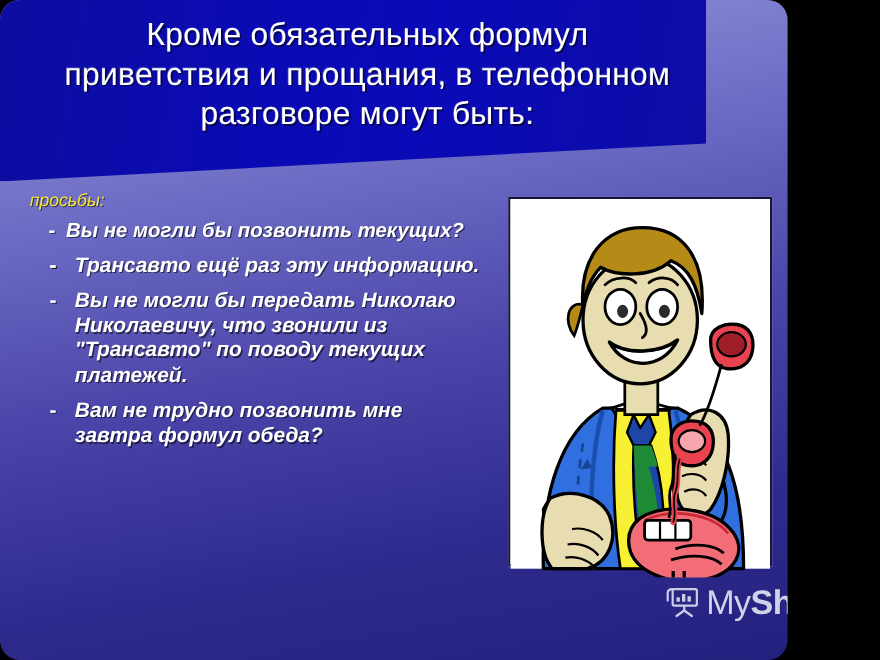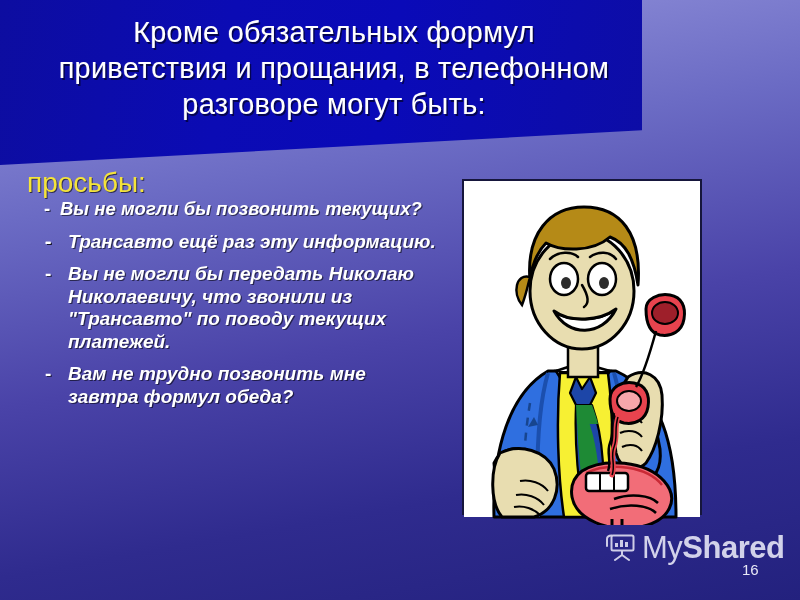--- a/index.html
+++ b/index.html
@@ -2,26 +2,27 @@
 <html><head>
 <meta charset="utf-8">
 <style>
   html, body {
     margin: 0;
     padding: 0;
     background: #000;
   }
   #slide {
     position: relative;
-    width: 800px;
+    width: 716px;
     height: 600px;
     overflow: hidden;
     font-family: "Liberation Sans", sans-serif;
     
     background: linear-gradient(170deg, #9a9ade 0%, #8a8ad6 10%, #6b6bc4 30%, #4a43a8 55%, #2f2b8e 78%, #23217e 100%);
+    border-radius: 18px;
   }
 
   
   #title-banner {
     position: absolute;
     left: 0;
     top: 0;
     width: 642px;
     height: 165px;
     background: linear-gradient(100deg, #0d0da0 0%, #0b0bb4 35%, #0a0ab8 60%, #0d0da6 100%);
@@ -47,23 +48,24 @@
     position: absolute;
     left: 0;
     top: 172px;
     width: 452px;
   }
   #subhead {
     position: absolute;
     left: 27px;
     top: 0px;
     color: #f5e43a;
-    font-size: 28px;
+    font-size: 16px;
     line-height: 22px;
     text-shadow: 1px 1px 0 rgba(0,0,0,0.6);
+    font-style: italic;
   }
   .bullet-list {
     position: absolute;
     left: 0;
     top: 26px;
     width: 452px;
     list-style: none;
     margin: 0;
     padding: 0;
   }

